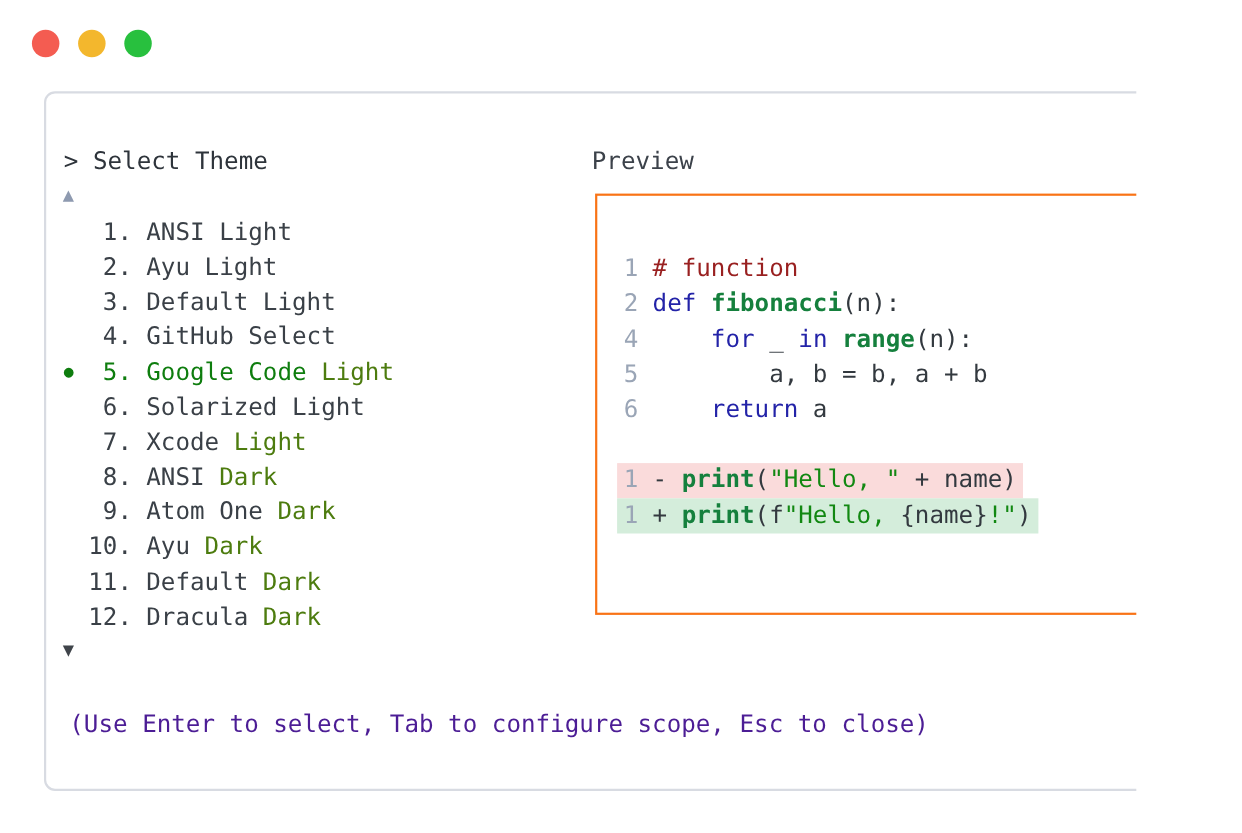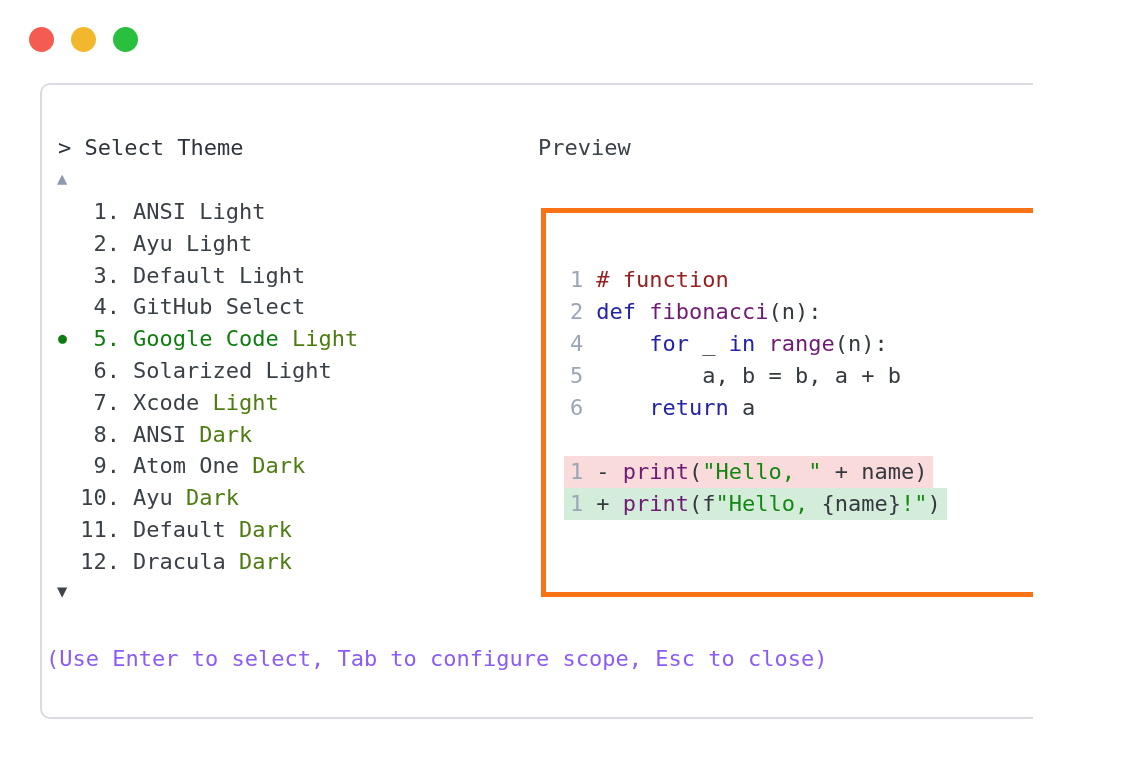--- a/index.html
+++ b/index.html
@@ -21,32 +21,32 @@
   .down-arrow{position:absolute;left:57px;top:576px;font-size:17px;line-height:30px;color:#3f444a;cursor:pointer;}
 
   .theme-list{position:absolute;left:58px;top:196px;font-size:22px;}
   .theme-row{display:flex;height:31.8px;line-height:31.8px;align-items:center;cursor:pointer;}
   .theme-row .marker{width:18px;font-size:15px;color:#0e7d0e;}
   .theme-row .num{width:44px;text-align:right;color:#3a4047;white-space:pre;}
   .theme-row .name{margin-left:13px;color:#3a4047;white-space:pre;}
   .theme-row .variant{color:#4d7c0f;white-space:pre;}
   .theme-row.selected .num,.theme-row.selected .name{color:#0e7d0e;}
 
-  .help-text{position:absolute;left:46px;top:643px;font-size:22px;line-height:32px;color:#8b5cf6;white-space:pre;}
+  .help-text{position:absolute;left:63px;top:643px;font-size:22px;line-height:32px;color:#4c1d95;white-space:pre;}
 
   .preview-box{position:absolute;left:541px;top:176px;width:517px;height:379px;
-               border:5px solid #f97316;background:#ffffff;margin-top:32px;}
+               border:2px solid #f97316;background:#ffffff;}
   .code-block{position:absolute;left:24px;top:51px;font-size:22px;}
   .code-line{display:block;height:32px;line-height:32px;white-space:pre;width:max-content;min-width:20px;}
   .code-line .ln{color:#9aa5b6;margin-right:13px;}
   .code-line.removed{background:#fadbdb;padding:0 6px 0 6px;margin-left:-6px;}
   .code-line.added{background:#d4eddb;padding:0 6px 0 6px;margin-left:-6px;}
   .tok-pl{color:#33393f;}
   .tok-kw{color:#2323a8;}
-  .tok-fn{color:#701a75;}
+  .tok-fn{color:#15803d;font-weight:bold;}
   .tok-com{color:#992020;}
   .tok-num{color:#0f7474;}
   .tok-str{color:#128812;}
 </style>
 </head>
 <body>
 
 <div class="page">
 
   <div class="traffic">

